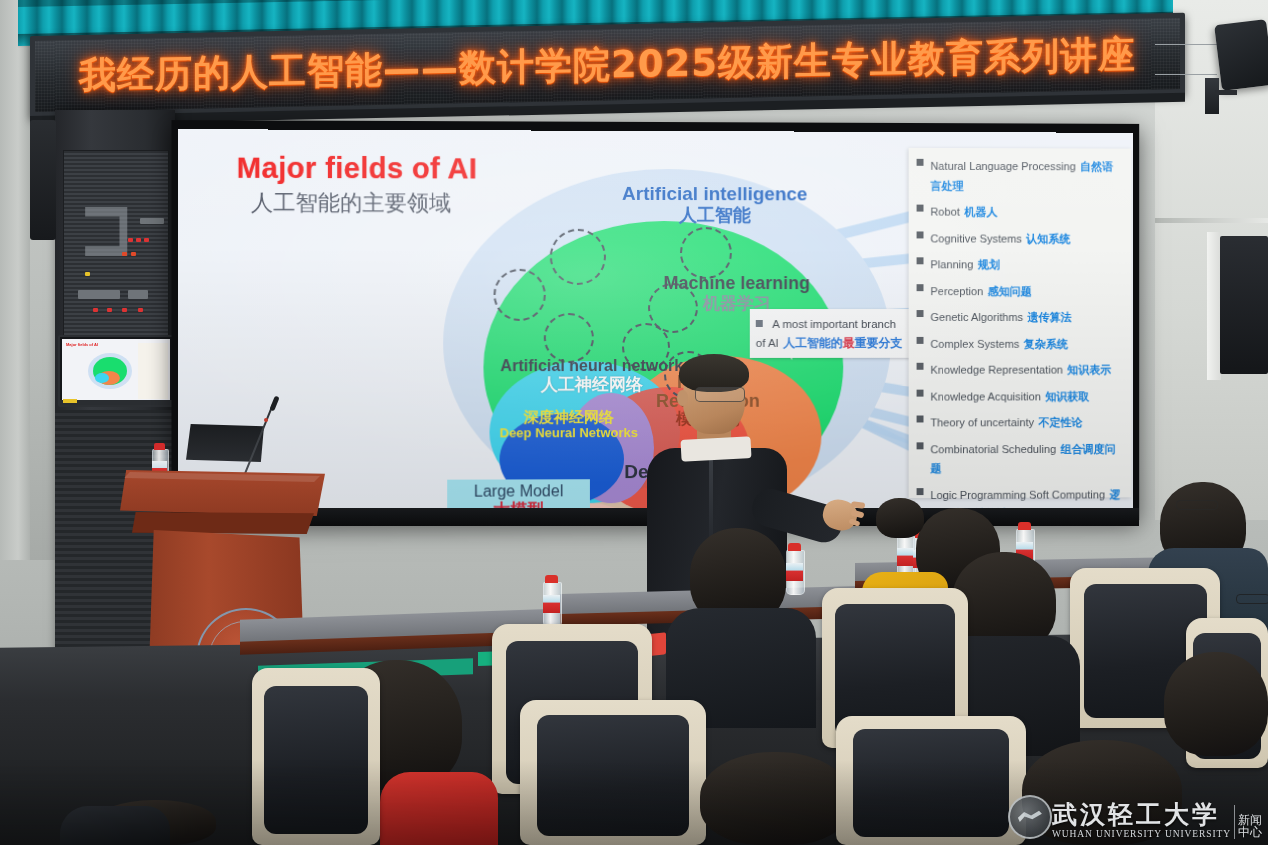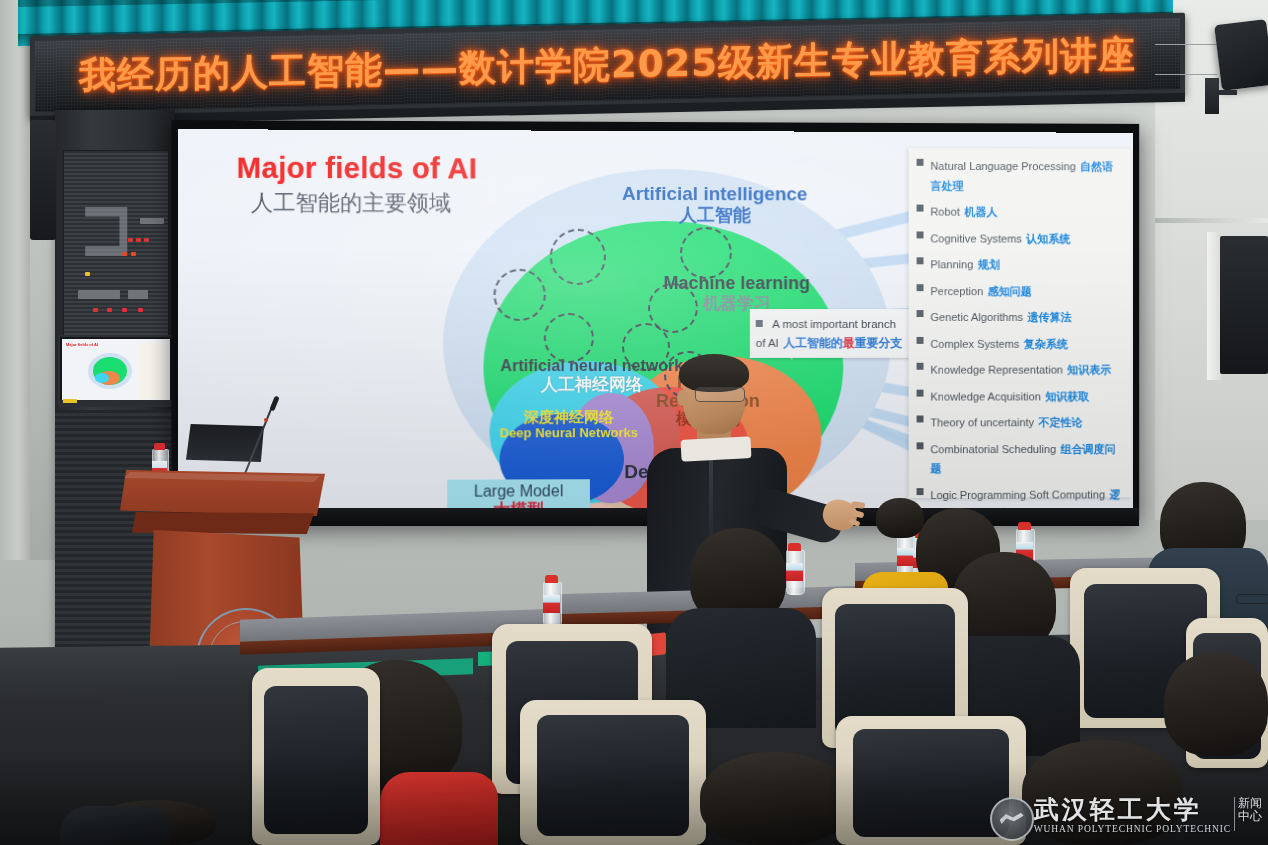--- a/index.html
+++ b/index.html
@@ -258,21 +258,21 @@
       background:linear-gradient(180deg,#2a2d32,#141619);border-radius:2px;}
   .wall-tv-edge{position:absolute;left:1207px;top:232px;width:14px;height:148px;
       background:linear-gradient(90deg,#f2f3f1,#d9dbd8);}
   .wall-rail{position:absolute;left:1155px;top:218px;width:113px;height:5px;
       background:linear-gradient(90deg,#b4b8b4,#e6e8e5);}
   .wire{position:absolute;background:#9aa0a4;height:1px;}
   .left-speaker{position:absolute;left:30px;top:120px;width:26px;height:120px;
       background:linear-gradient(180deg,#2a2d31,#17191c);border-radius:3px;}
 
   
-  .wm{position:absolute;right:6px;bottom:0;height:48px;display:flex;align-items:flex-start;
+  .wm{position:absolute;right:6px;bottom:6px;height:48px;display:flex;align-items:flex-end;
       opacity:.92;}
   .wm-seal{width:40px;height:40px;border-radius:50%;
       background:radial-gradient(circle at 40% 35%,#6d7276,#3b3f43 70%,#26292c);
       border:2px solid rgba(220,225,228,.75);position:relative;}
   .wm-seal:after{content:"";position:absolute;left:8px;top:13px;width:24px;height:13px;
       background:#cfd6da;clip-path:polygon(0 60%,26% 16%,55% 42%,88% 6%,100% 28%,60% 72%,28% 50%,8% 92%);}
   .wm-name{display:flex;flex-direction:column;line-height:1;}
   .wm-cn{font-family:"DejaVu Serif","Liberation Serif",serif;font-size:25px;font-weight:bold;
       color:#f2f4f6;letter-spacing:3px;text-shadow:0 1px 3px rgba(0,0,0,.8);}
   .wm-en{font-family:"Liberation Serif",serif;font-size:9.5px;color:#e2e6ea;letter-spacing:.9px;
@@ -582,21 +582,21 @@
 
   <div class="head" style="left:876px;top:498px;width:48px;height:40px;"></div>
 
   <div style="position:absolute;left:0;top:760px;width:1268px;height:85px;
        background:linear-gradient(180deg,rgba(0,0,0,0),rgba(0,0,0,.35));pointer-events:none;"></div>
 
   <div class="wm">
     <div class="wm-seal"></div>
     <div class="wm-name">
       <span class="wm-cn">武汉轻工大学</span>
-      <span class="wm-en">WUHAN POLYTECHNIC POLYTECHNIC</span>
+      <span class="wm-en">WUHAN UNIVERSITY UNIVERSITY</span>
     </div>
     <div class="wm-div"></div>
     <div class="wm-unit">
       <span>新闻</span>
       <span>中心</span>
     </div>
   </div>
 
 </div>
 

